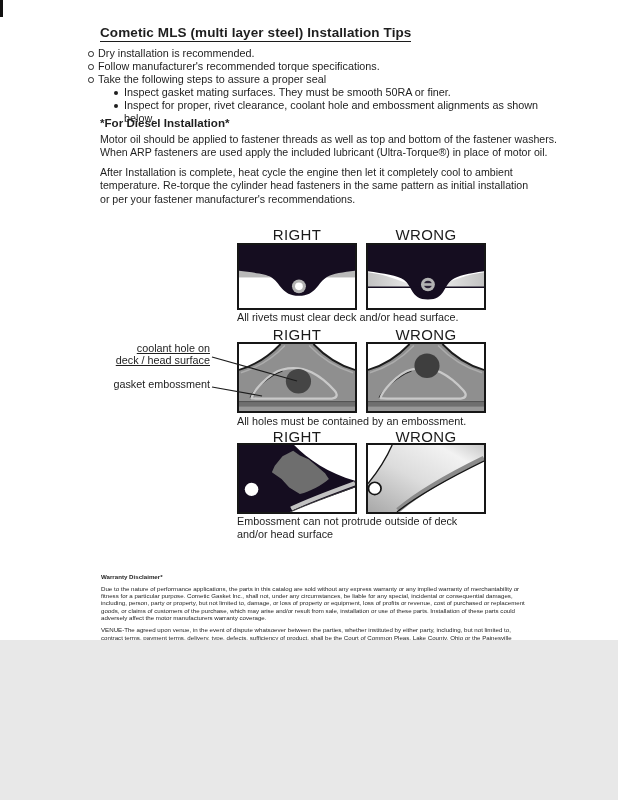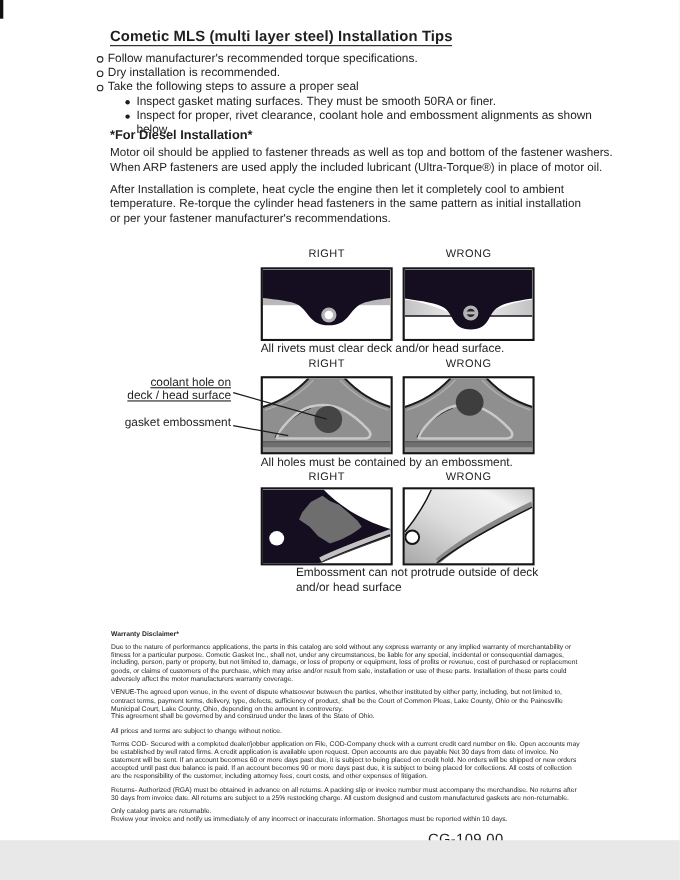--- a/index.html
+++ b/index.html
@@ -1,31 +1,31 @@
 <!DOCTYPE html>
 <html><head>
 <meta charset="utf-8">
 <style>
   html,body{margin:0;padding:0;background:#e8e8e8;}
-  .page{position:relative;width:618px;height:764px;background:#ffffff;overflow:hidden;
+  .page{position:relative;width:618px;height:640px;background:#ffffff;overflow:hidden;
         font-family:"Liberation Sans",sans-serif;color:#1e1e1e;}
   .corner-mark{position:absolute;left:0;top:0;width:3px;height:17px;background:#111;}
   .title{position:absolute;left:100px;top:25px;font-size:13.5px;font-weight:bold;
          border-bottom:1.6px solid #1c1c1c;padding-bottom:1px;letter-spacing:.1px;}
   .tips{position:absolute;left:88px;top:47px;width:480px;font-size:10.8px;line-height:13px;}
   .tip{position:relative;padding-left:10px;}
   .tip::before{content:"";position:absolute;left:0;top:4.2px;width:3.6px;height:3.6px;
                border:1px solid #2a2a2a;border-radius:50%;}
   .subtip{position:relative;padding-left:10px;margin-left:26px;}
   .subtip::before{content:"";position:absolute;left:0;top:4.6px;width:4.4px;height:4.4px;
                   background:#1e1e1e;border-radius:50%;}
   .diesel-head{position:absolute;left:100px;top:116px;font-size:11.6px;font-weight:bold;}
   .para{position:absolute;left:100px;width:470px;font-size:10.6px;line-height:13.4px;white-space:pre-line;}
   .p1{top:133px;} .p2{top:166px;} .p3{top:208px;}
-  .dlabel{position:absolute;width:120px;text-align:center;font-size:10px;letter-spacing:.4px;color:#1b1b1b;}
+  .dlabel{position:absolute;width:120px;text-align:center;font-size:15px;letter-spacing:.4px;color:#1b1b1b;}
   .panel{position:absolute;width:116px;height:63px;border:2px solid #161616;background:#fff;}
   .panel svg{display:block;width:116px;}
   .panel.tall{height:67px;}
   .caption{position:absolute;left:237px;font-size:10.8px;line-height:12.5px;white-space:pre-line;}
   .annot{position:absolute;left:96px;width:114px;text-align:right;font-size:10.8px;
          line-height:11.6px;white-space:pre-line;}
   .leader-overlay{position:absolute;left:205px;top:350px;width:100px;height:52px;z-index:6;}
   .warranty{position:absolute;left:101px;top:573px;width:460px;font-size:6.15px;line-height:7.15px;}
   .warranty .whead{font-weight:bold;margin-bottom:5px;}
   .warranty p{margin:0 0 5.5px 0;white-space:pre-line;}
@@ -34,22 +34,22 @@
 </head>
 <body>
 
 <div class="page">
 
   <div class="corner-mark"></div>
 
   <div class="title">Cometic MLS (multi layer steel) Installation Tips</div>
 
   <div class="tips">
+    <div class="tip">Dry installation is recommended.</div>
     <div class="tip">Follow manufacturer's recommended torque specifications.</div>
-    <div class="tip">Dry installation is recommended.</div>
     <div class="tip">Take the following steps to assure a proper seal</div>
     <div class="subtip">Inspect gasket mating surfaces.  They must be smooth 50RA or finer.</div>
     <div class="subtip">Inspect for proper, rivet clearance, coolant hole and embossment alignments as shown below.</div>
   </div>
 
   <div class="diesel-head">*For Diesel Installation*</div>
   <div class="para p1">Motor oil should be applied to fastener threads as well as top and bottom of the fastener washers.
 When ARP fasteners are used apply the included lubricant (Ultra-Torque®) in place of motor oil.</div>
   <div class="para p2">After Installation is complete, heat cycle the engine then let it completely cool to ambient
 temperature. Re-torque the cylinder head fasteners in the same pattern as initial installation
@@ -169,21 +169,21 @@
       </defs>
       <rect width="120" height="71" fill="#ffffff"></rect>
       <path d="M25,0 H120 V17 C88,33 52,53 30,71 L0,71 L0,41 C11,27 19,14 25,0 Z" fill="url(#g3w)"></path>
       <path d="M25,0 C19,14 11,27 0,41" stroke="#141414" stroke-width="1.4" fill="none"></path>
       <path d="M120,14 C88,30 53,50 31,69" stroke="#8b8b8b" stroke-width="5.5" fill="none"></path>
       <path d="M120,17 C88,33 52,53 30,71" stroke="#141414" stroke-width="1.4" fill="none"></path>
       <circle cx="7" cy="46" r="6.5" fill="#ffffff" stroke="#141414" stroke-width="1.8"></circle>
     </svg>
   </div>
 
-  <div class="caption" style="top:515px;margin-left:32px;">Embossment can not protrude outside of deck
+  <div class="caption" style="top:515px;">Embossment can not protrude outside of deck
 and/or head surface</div>
 
   <div class="warranty">
     <div class="whead">Warranty Disclaimer*</div>
     <p>Due to the nature of performance applications, the parts in this catalog are sold without any express warranty or any implied warranty of merchantability or
 fitness for a particular purpose.  Cometic Gasket Inc., shall not, under any circumstances, be liable for any special, incidental or consequential damages,
 including, person, party or property, but not limited to, damage, or loss of property or equipment, loss of profits or revenue, cost of purchased or replacement
 goods, or claims of customers of the purchase, which may arise and/or result from sale, installation or use of these parts.  Installation of these parts could
 adversely affect the motor manufacturers warranty coverage.</p>
     <p>VENUE-The agreed upon venue, in the event of dispute whatsoever between the parties, whether instituted by either party, including, but not limited to,

